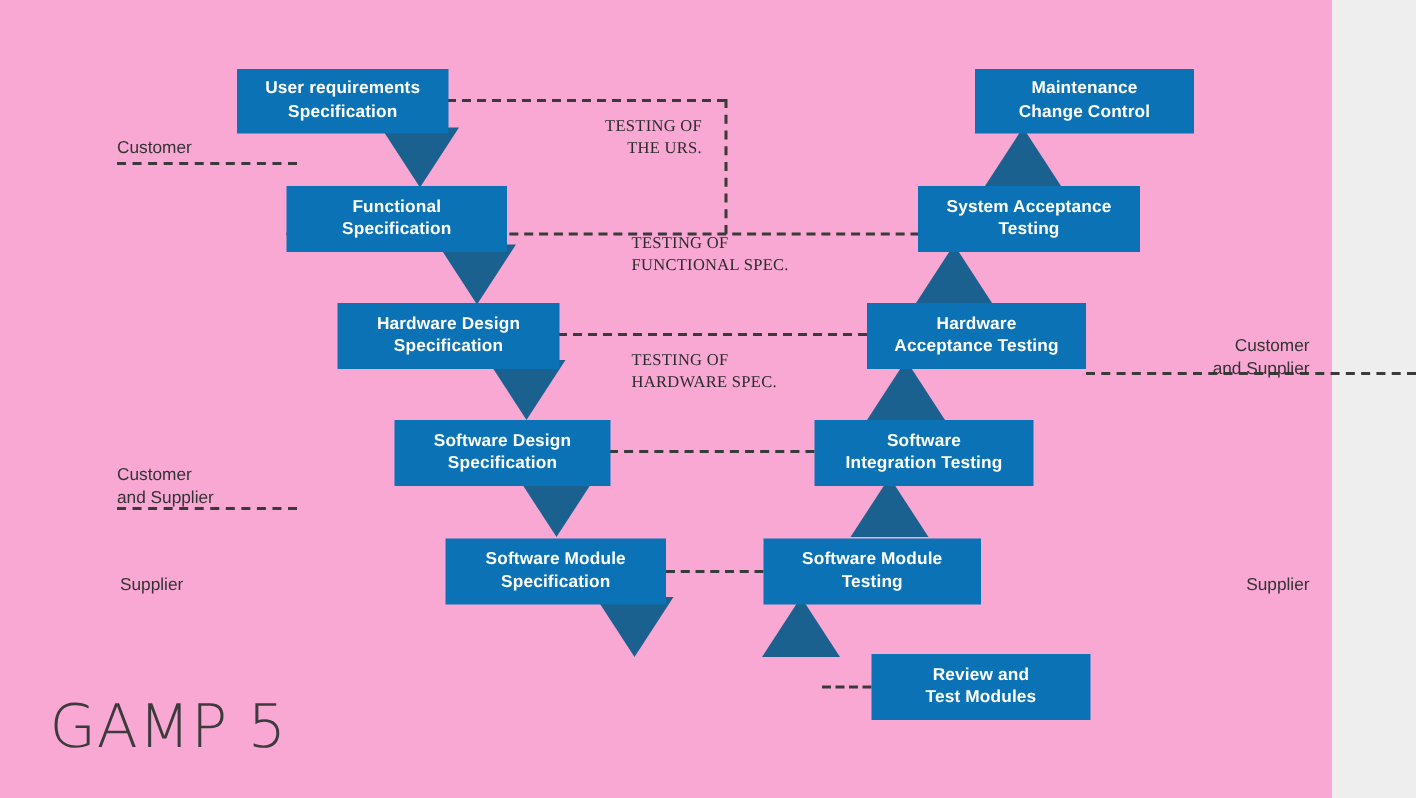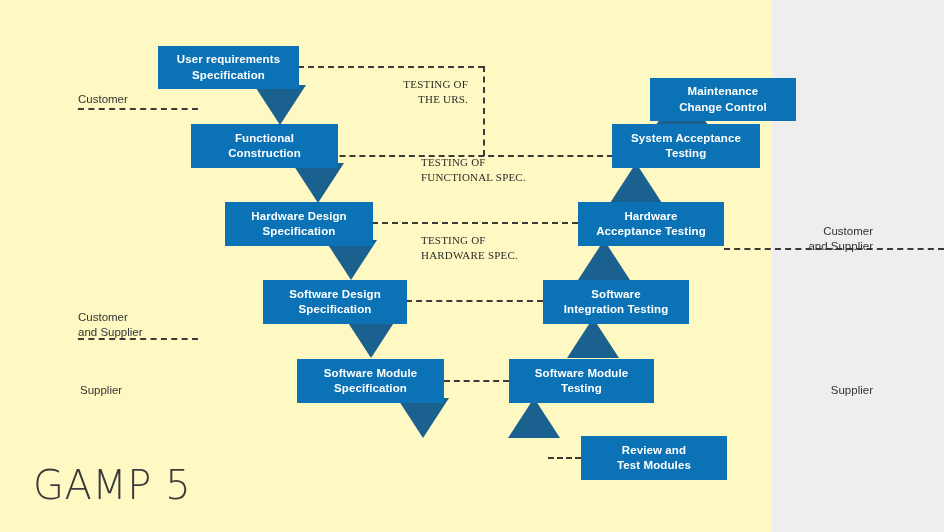--- a/index.html
+++ b/index.html
@@ -9,23 +9,23 @@
   }
   body {
     width: 944px;
     height: 532px;
     background: #eeeeee;
     font-family: "Liberation Sans", sans-serif;
     overflow: hidden;
   }
   #stage {
     position: relative;
-    width: 772px;
+    width: 888px;
     height: 532px;
-    background: #fef9c3;
+    background: #f9a8d4;
   }
 
   
   .vbox {
     position: absolute;
     box-sizing: border-box;
     background: #0a72b5;
     color: #ffffff;
     display: flex;
     align-items: center;
@@ -147,21 +147,21 @@
   <div class="tri up" style="left:610px; top:163px;"></div>
   <div class="tri up" style="left:656px; top:85px;"></div>
 
   <div class="vbox" style="left:158px; top:46px; width:141px; height:43px;">
     <span>User requirements
 Specification</span>
   </div>
 
   <div class="vbox" style="left:191px; top:124px; width:147px; height:44px;">
     <span>Functional
-Construction</span>
+Specification</span>
   </div>
 
   <div class="vbox" style="left:225px; top:202px; width:148px; height:44px;">
     <span>Hardware Design
 Specification</span>
   </div>
 
   <div class="vbox" style="left:263px; top:280px; width:144px; height:44px;">
     <span>Software Design
 Specification</span>
@@ -191,21 +191,21 @@
   <div class="vbox" style="left:543px; top:280px; width:146px; height:44px;">
     <span>Software
 Integration Testing</span>
   </div>
 
   <div class="vbox" style="left:612px; top:124px; width:148px; height:44px;">
     <span>System Acceptance
 Testing</span>
   </div>
 
-  <div class="vbox" style="left:650px; top:46px; width:146px; height:43px;margin-top:32px;">
+  <div class="vbox" style="left:650px; top:46px; width:146px; height:43px;">
     <span>Maintenance
 Change Control</span>
   </div>
 
   <div class="tcap rgt" style="left:340px; top:77px; width:128px;">TESTING OF
 THE URS.</div>
 
   <div class="tcap lft" style="left:421px; top:155px; width:180px;">TESTING OF
 FUNCTIONAL SPEC.</div>
 

